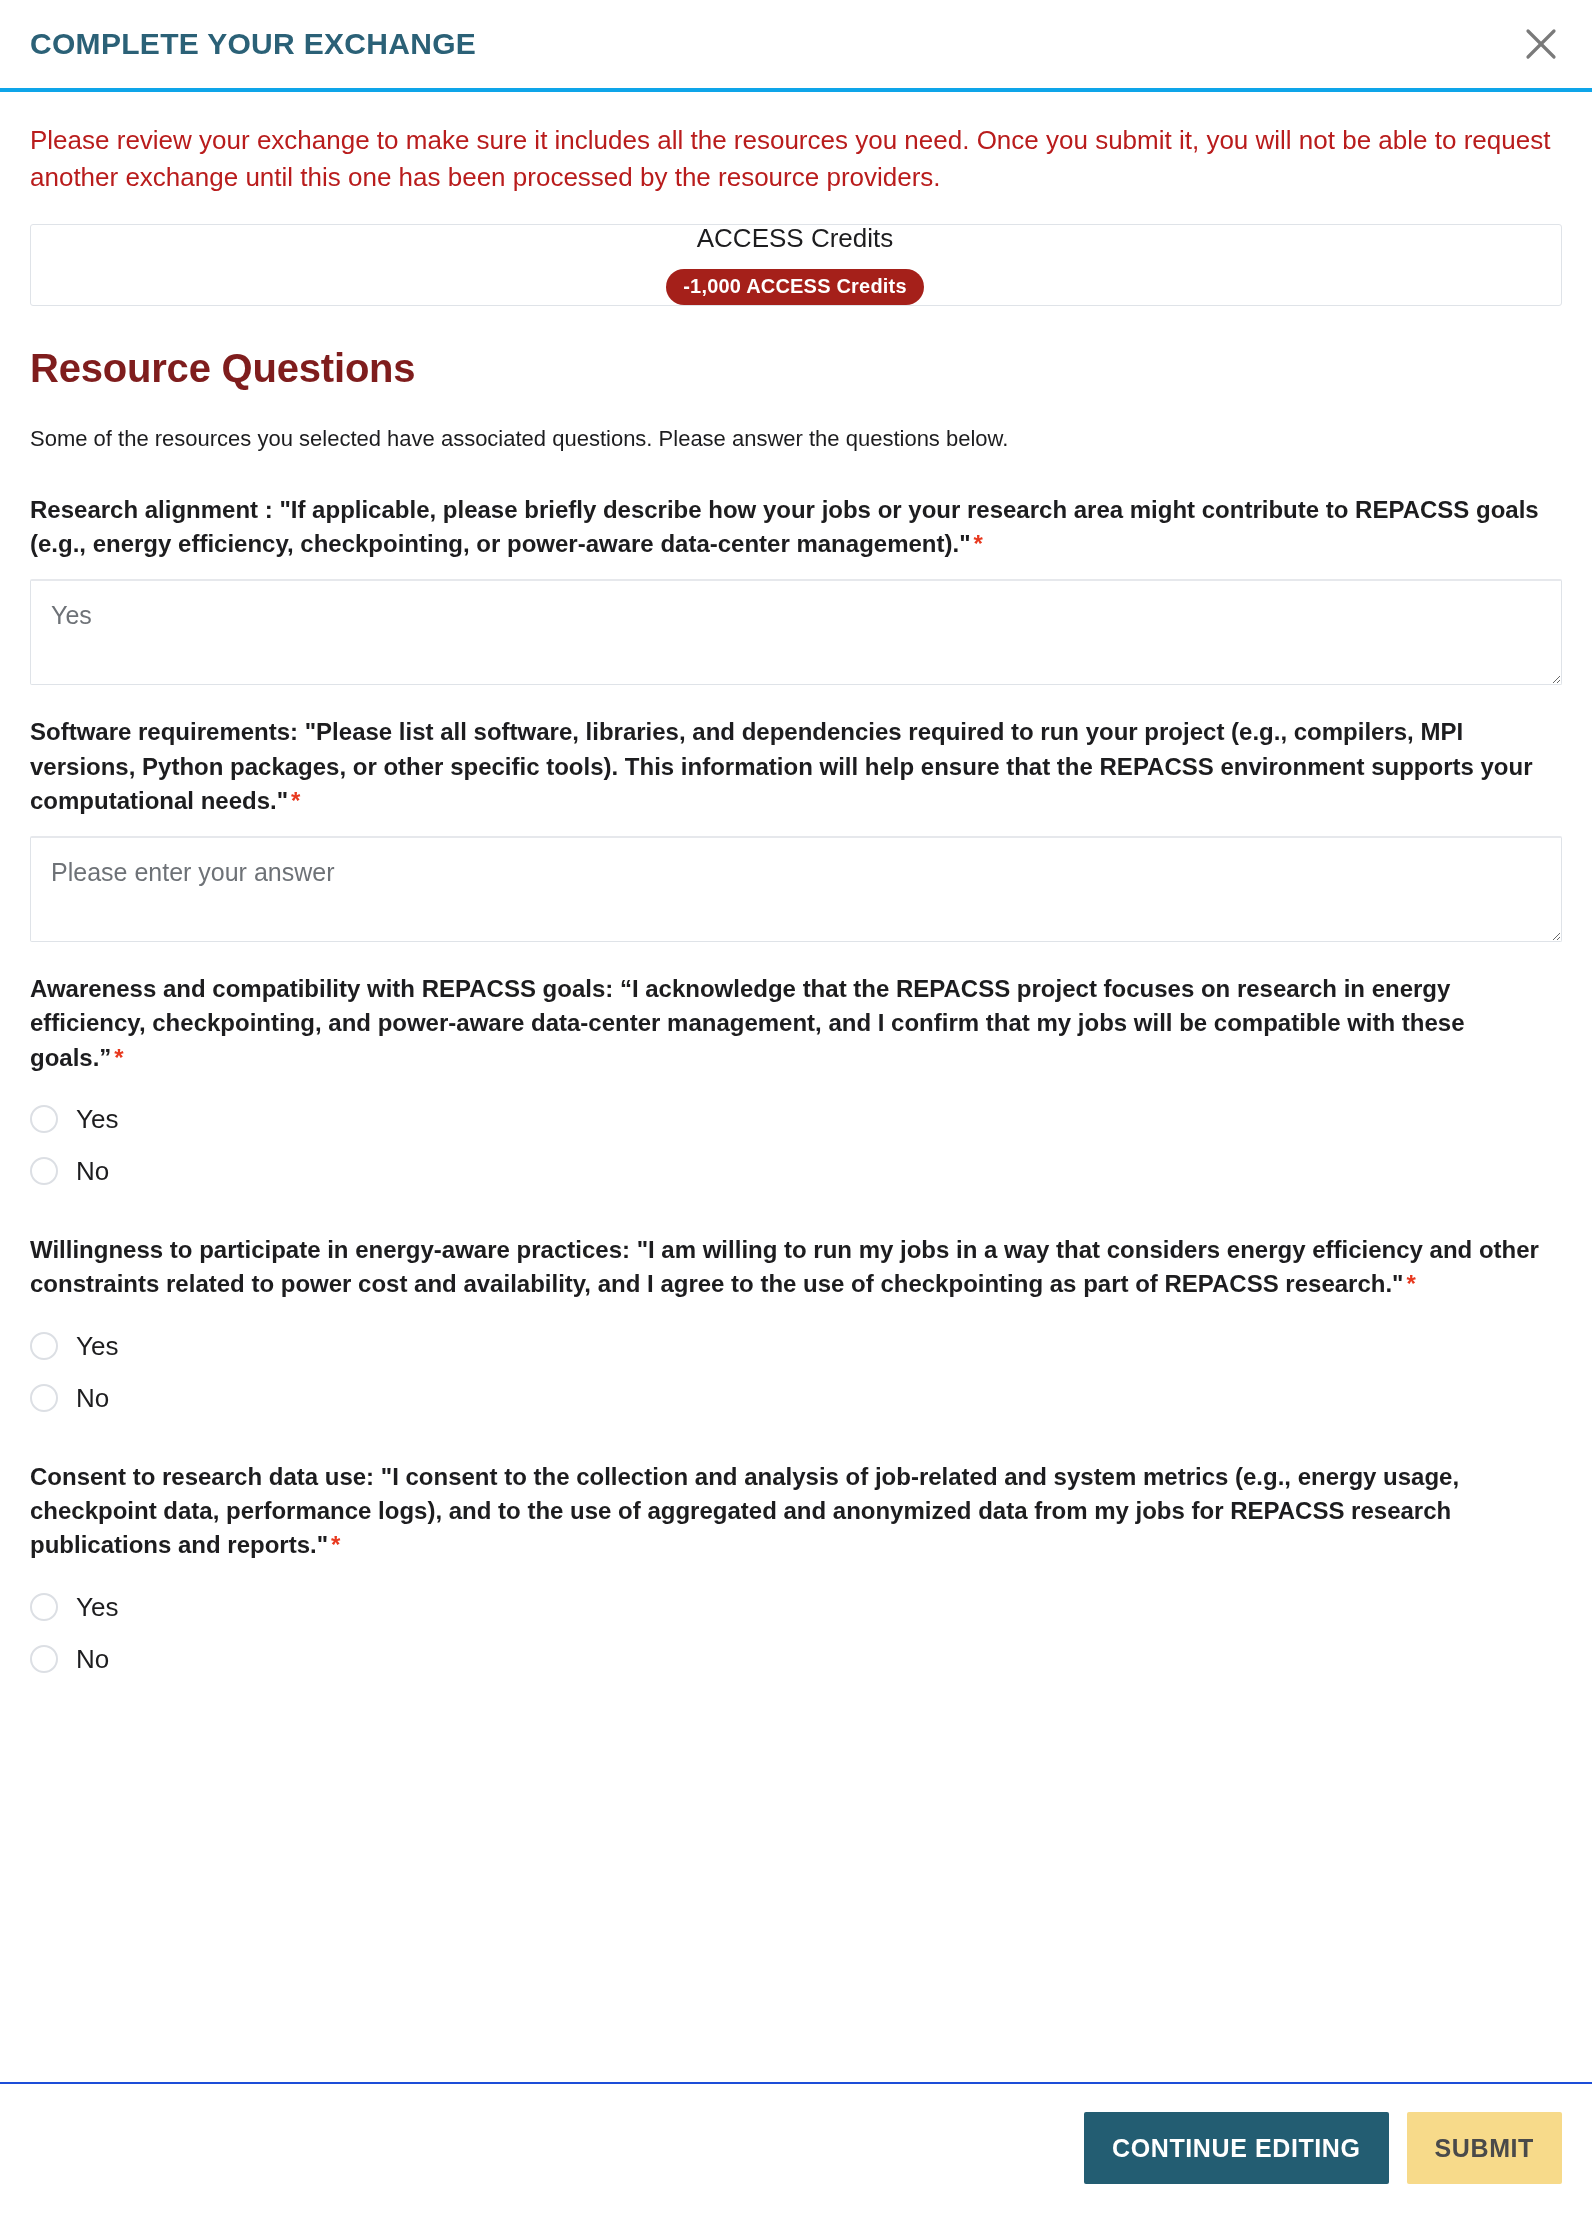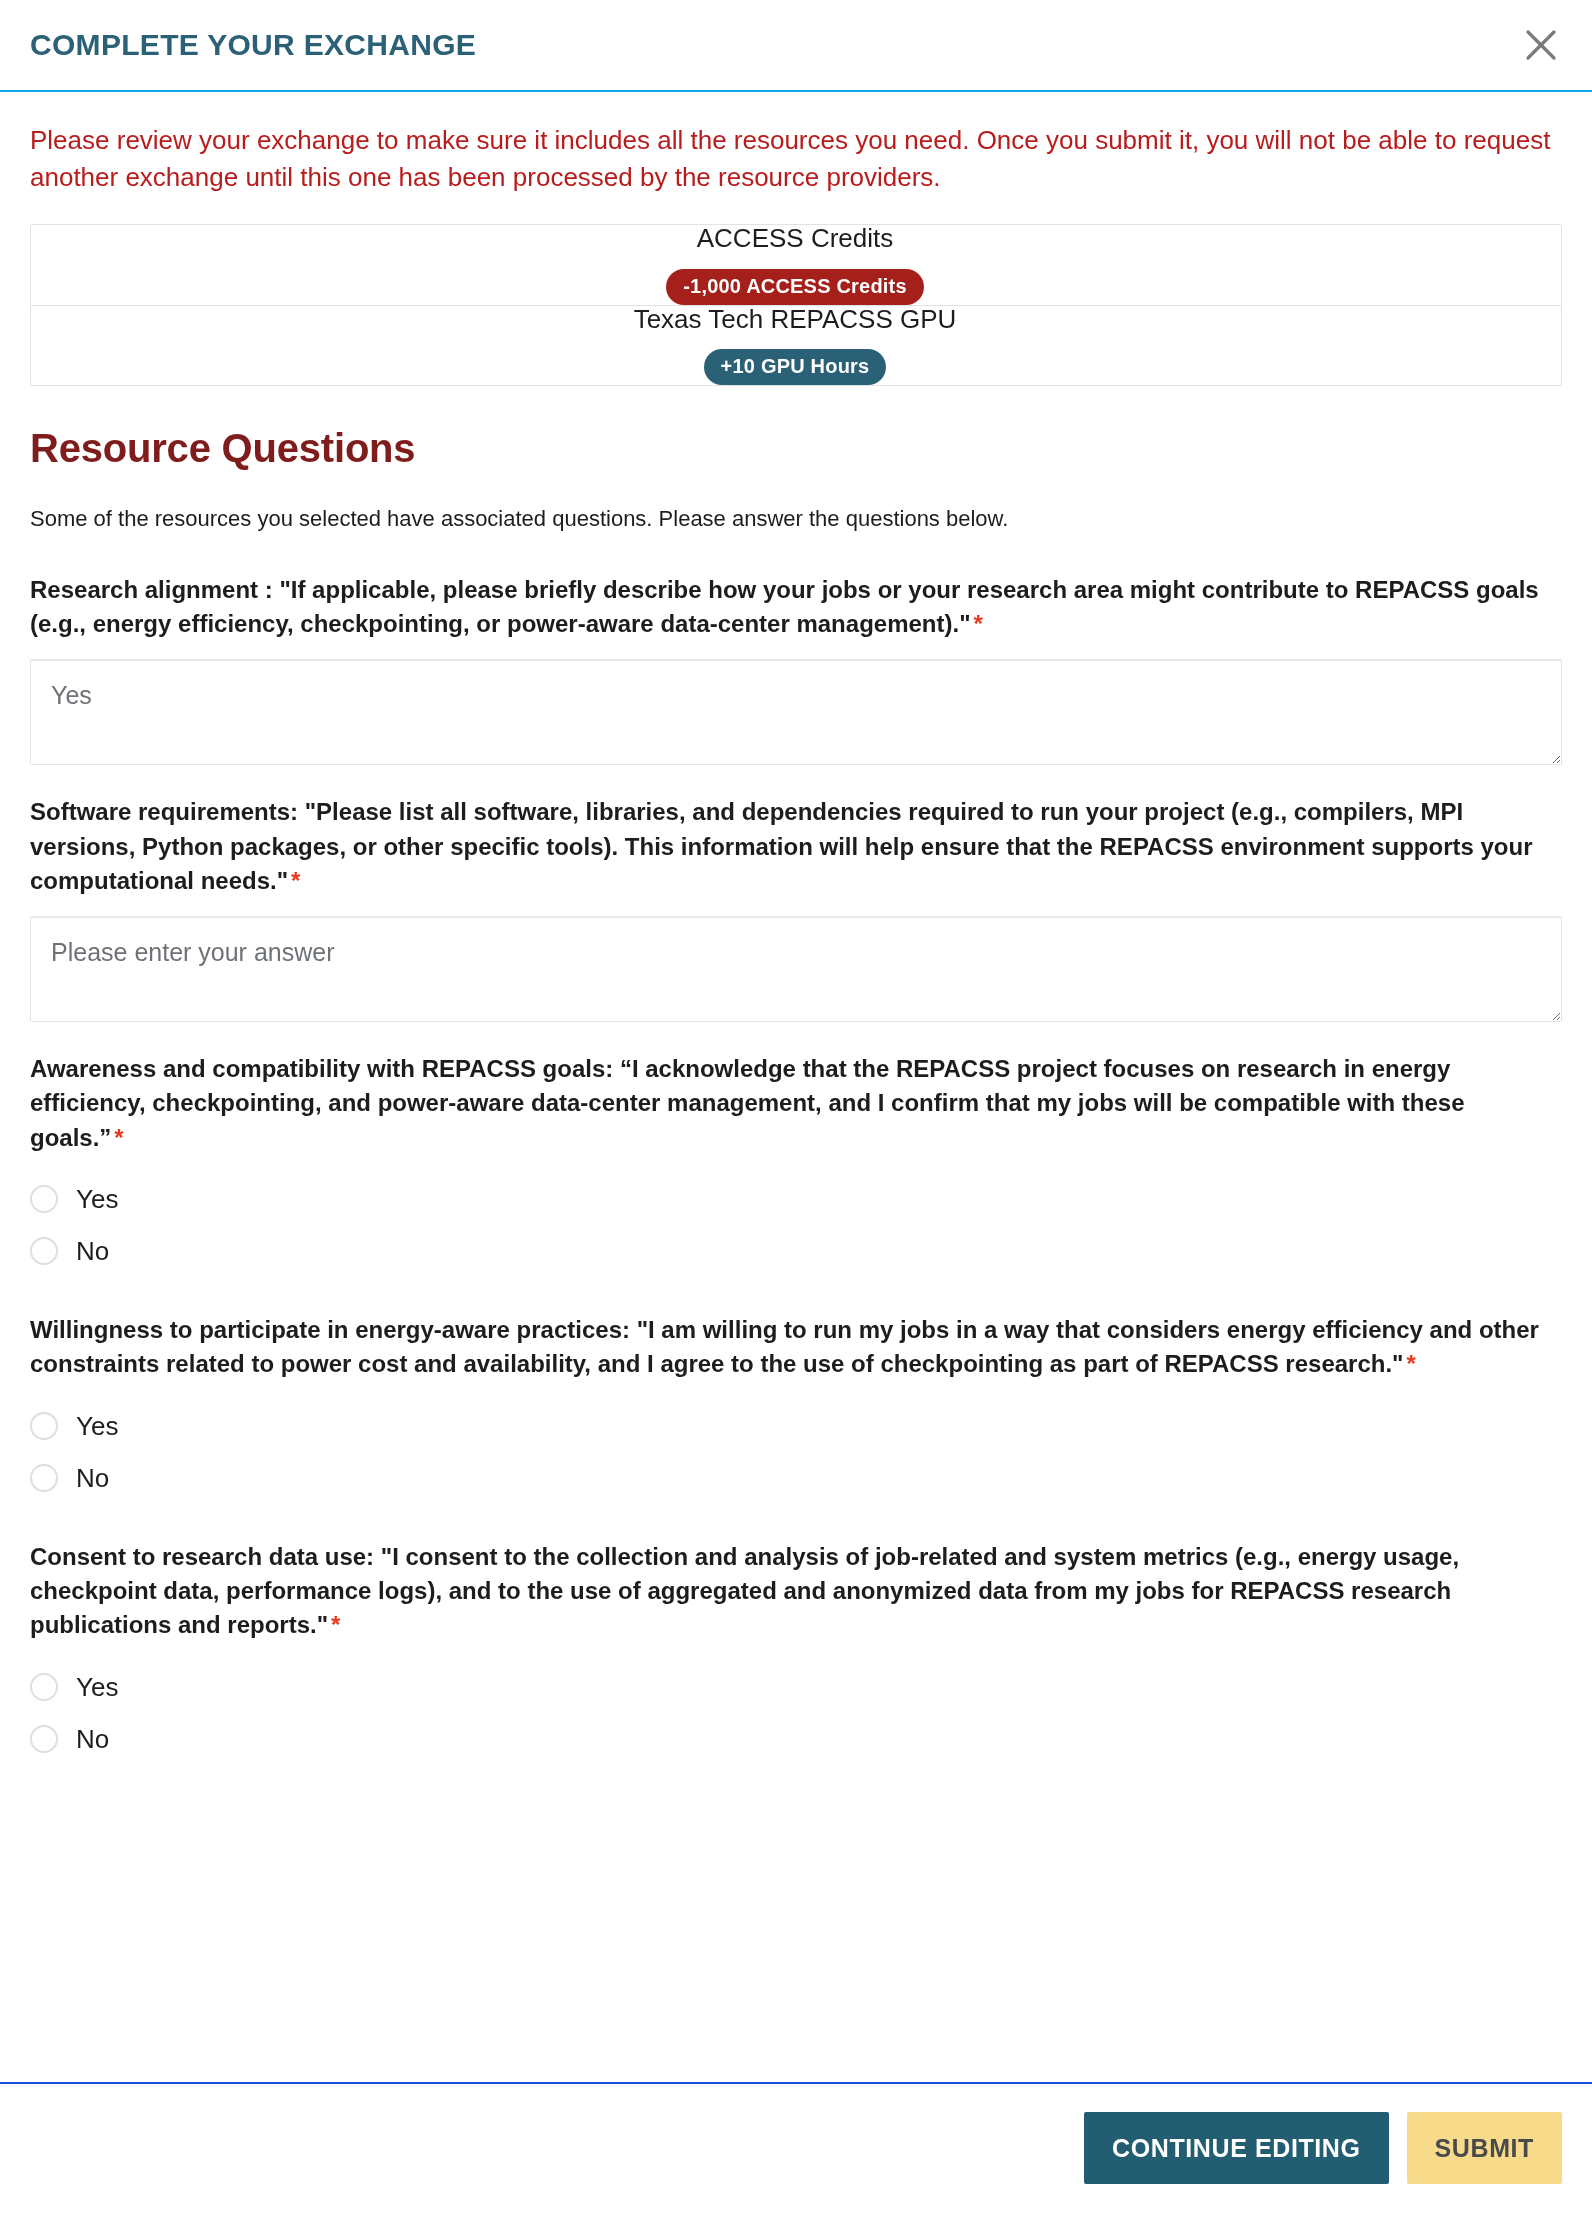--- a/index.html
+++ b/index.html
@@ -21,21 +21,21 @@
     background: #ffffff;
     display: flex;
     flex-direction: column;
     position: relative;
   }
 
   
   .modal-header {
     height: 92px;
     flex: 0 0 92px;
-    border-bottom: 2px solid #0ea5e9;
+    border-bottom: 4px solid #0ea5e9;
     display: flex;
     align-items: center;
     padding: 0 30px 0 30px;
     position: relative;
   }
   .modal-title {
     font-size: 30px;
     font-weight: 700;
     letter-spacing: 0.3px;
     color: #2b6177;
@@ -232,24 +232,20 @@
 
     <p class="intro">Please review your exchange to make sure it includes all the resources you need. Once you submit it, you will not be able to request another exchange until this one has been processed by the resource providers.</p>
 
     <div class="resource-list">
 
       <div class="resource-row">
         <span class="resource-name">ACCESS Credits</span>
         <span class="badge badge-debit">-1,000 ACCESS Credits</span>
       </div>
 
-      <div class="resource-row">
-        <span class="resource-name">Texas Tech REPACSS GPU</span>
-        <span class="badge badge-credit">+10 GPU Hours</span>
-      </div>
 
     </div>
 
     <h2 class="section-title">Resource Questions</h2>
 
     <p class="section-intro">Some of the resources you selected have associated questions. Please answer the questions below.</p>
 
     <div class="question-block">
       <div class="question-label">
         <span>Research alignment : "If applicable, please briefly describe how your jobs or your research area might contribute to REPACSS goals (e.g., energy efficiency, checkpointing, or power-aware data-center management)."</span><span class="req-star">*</span>

